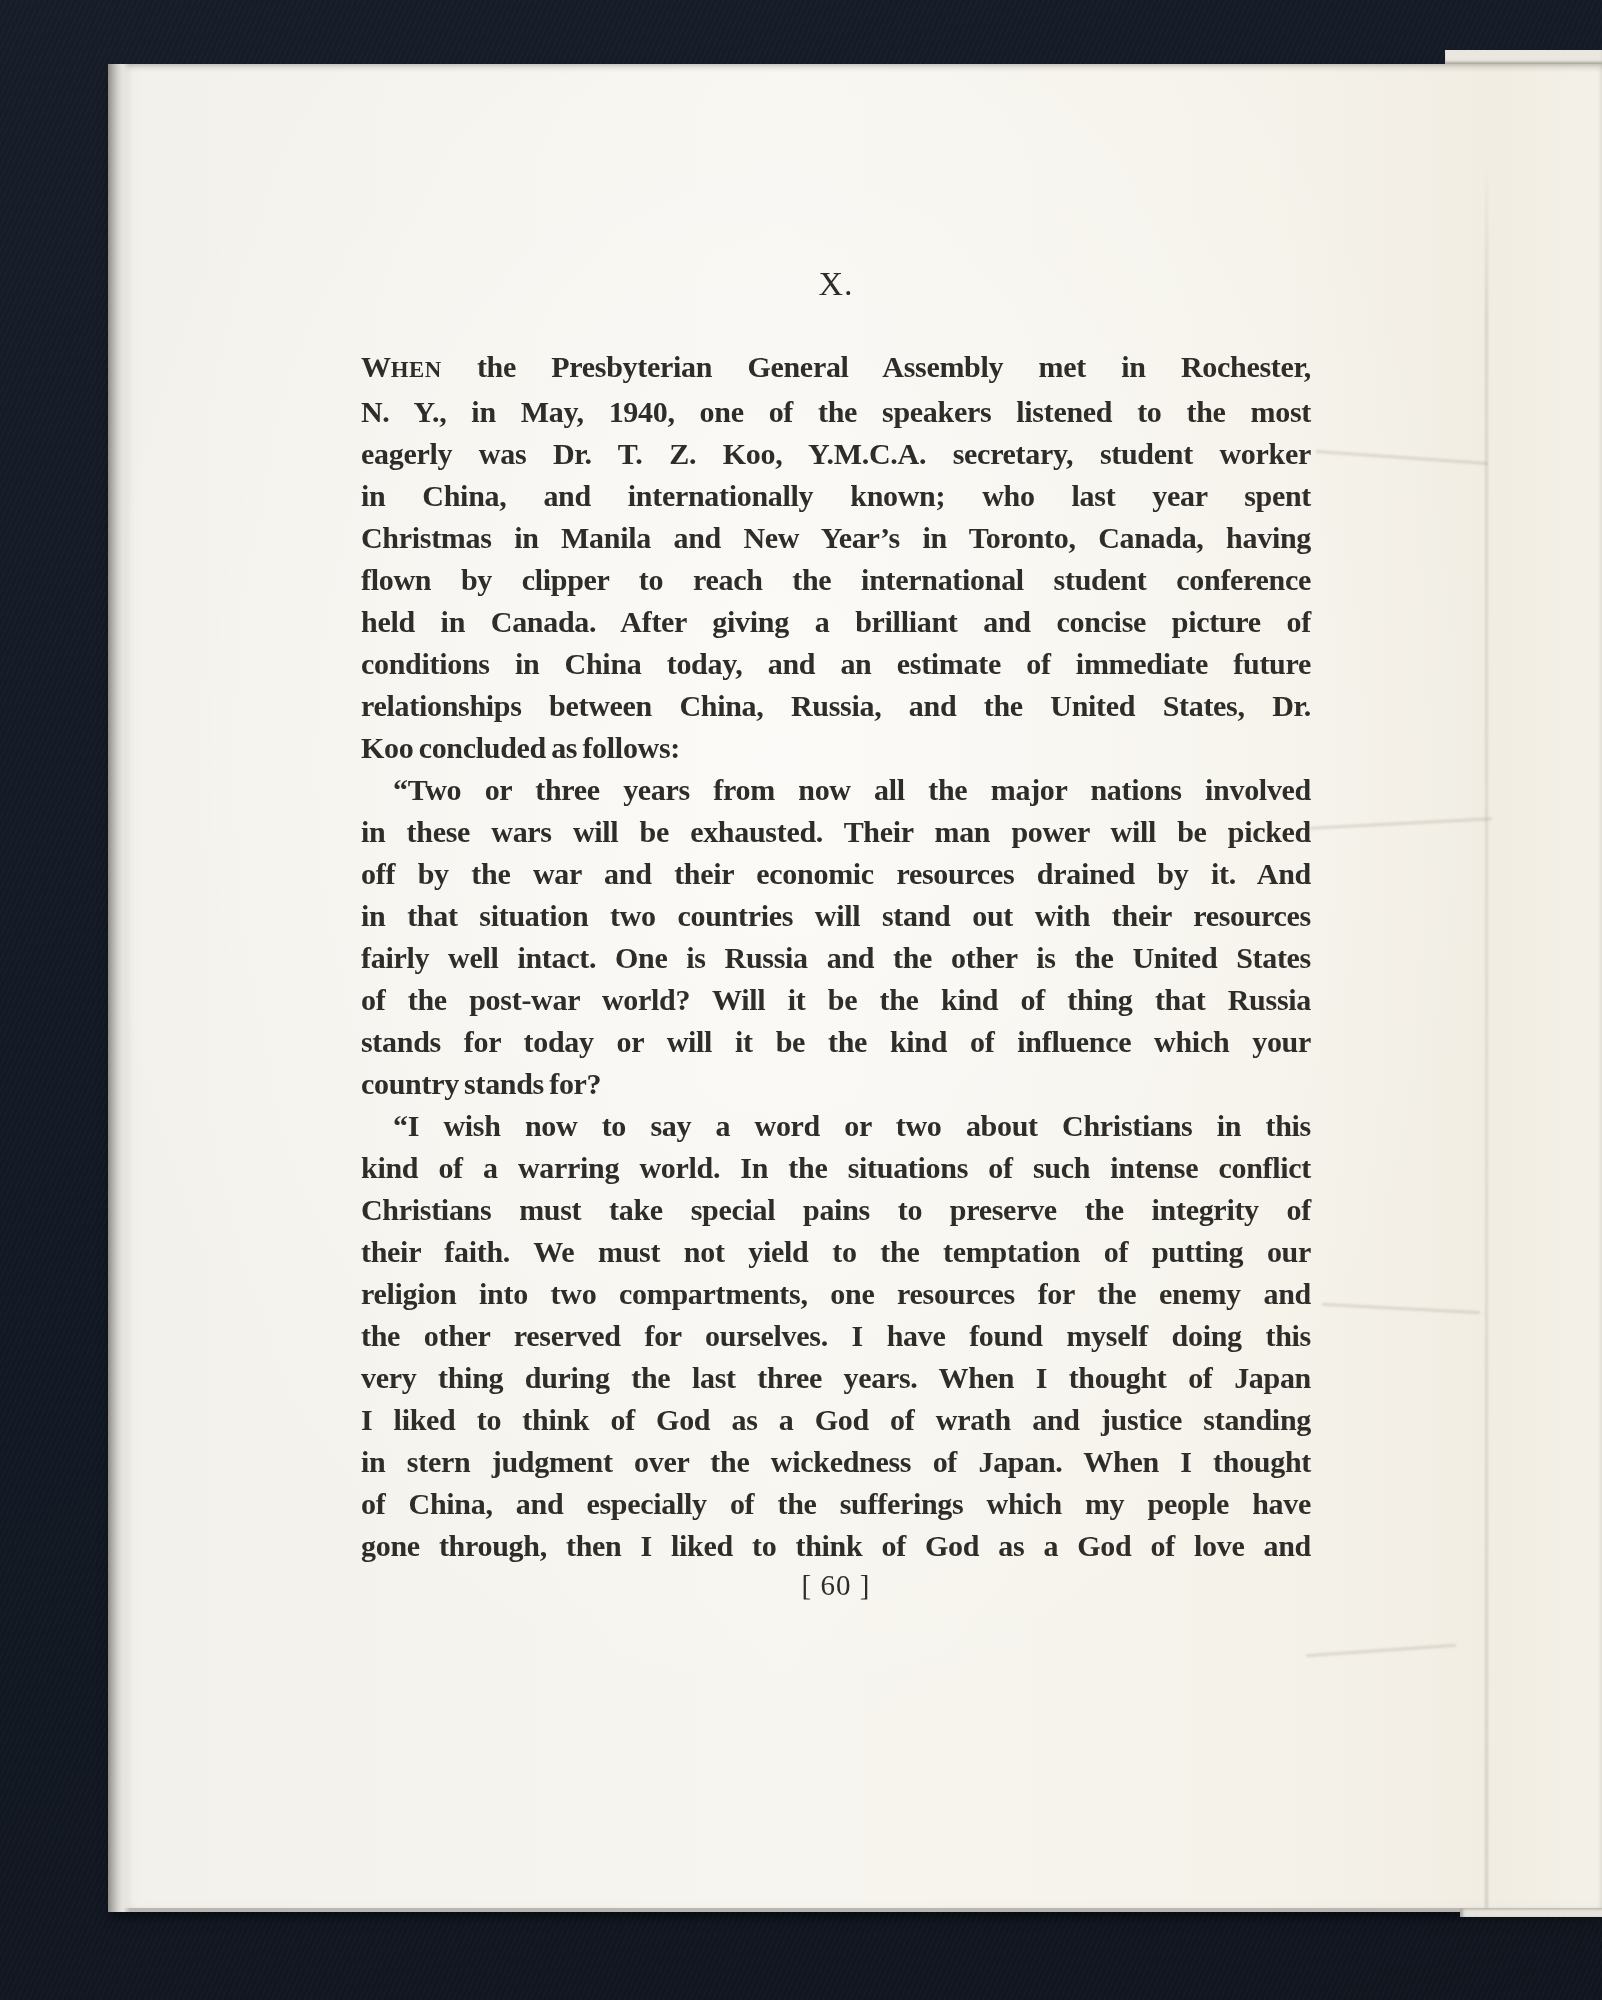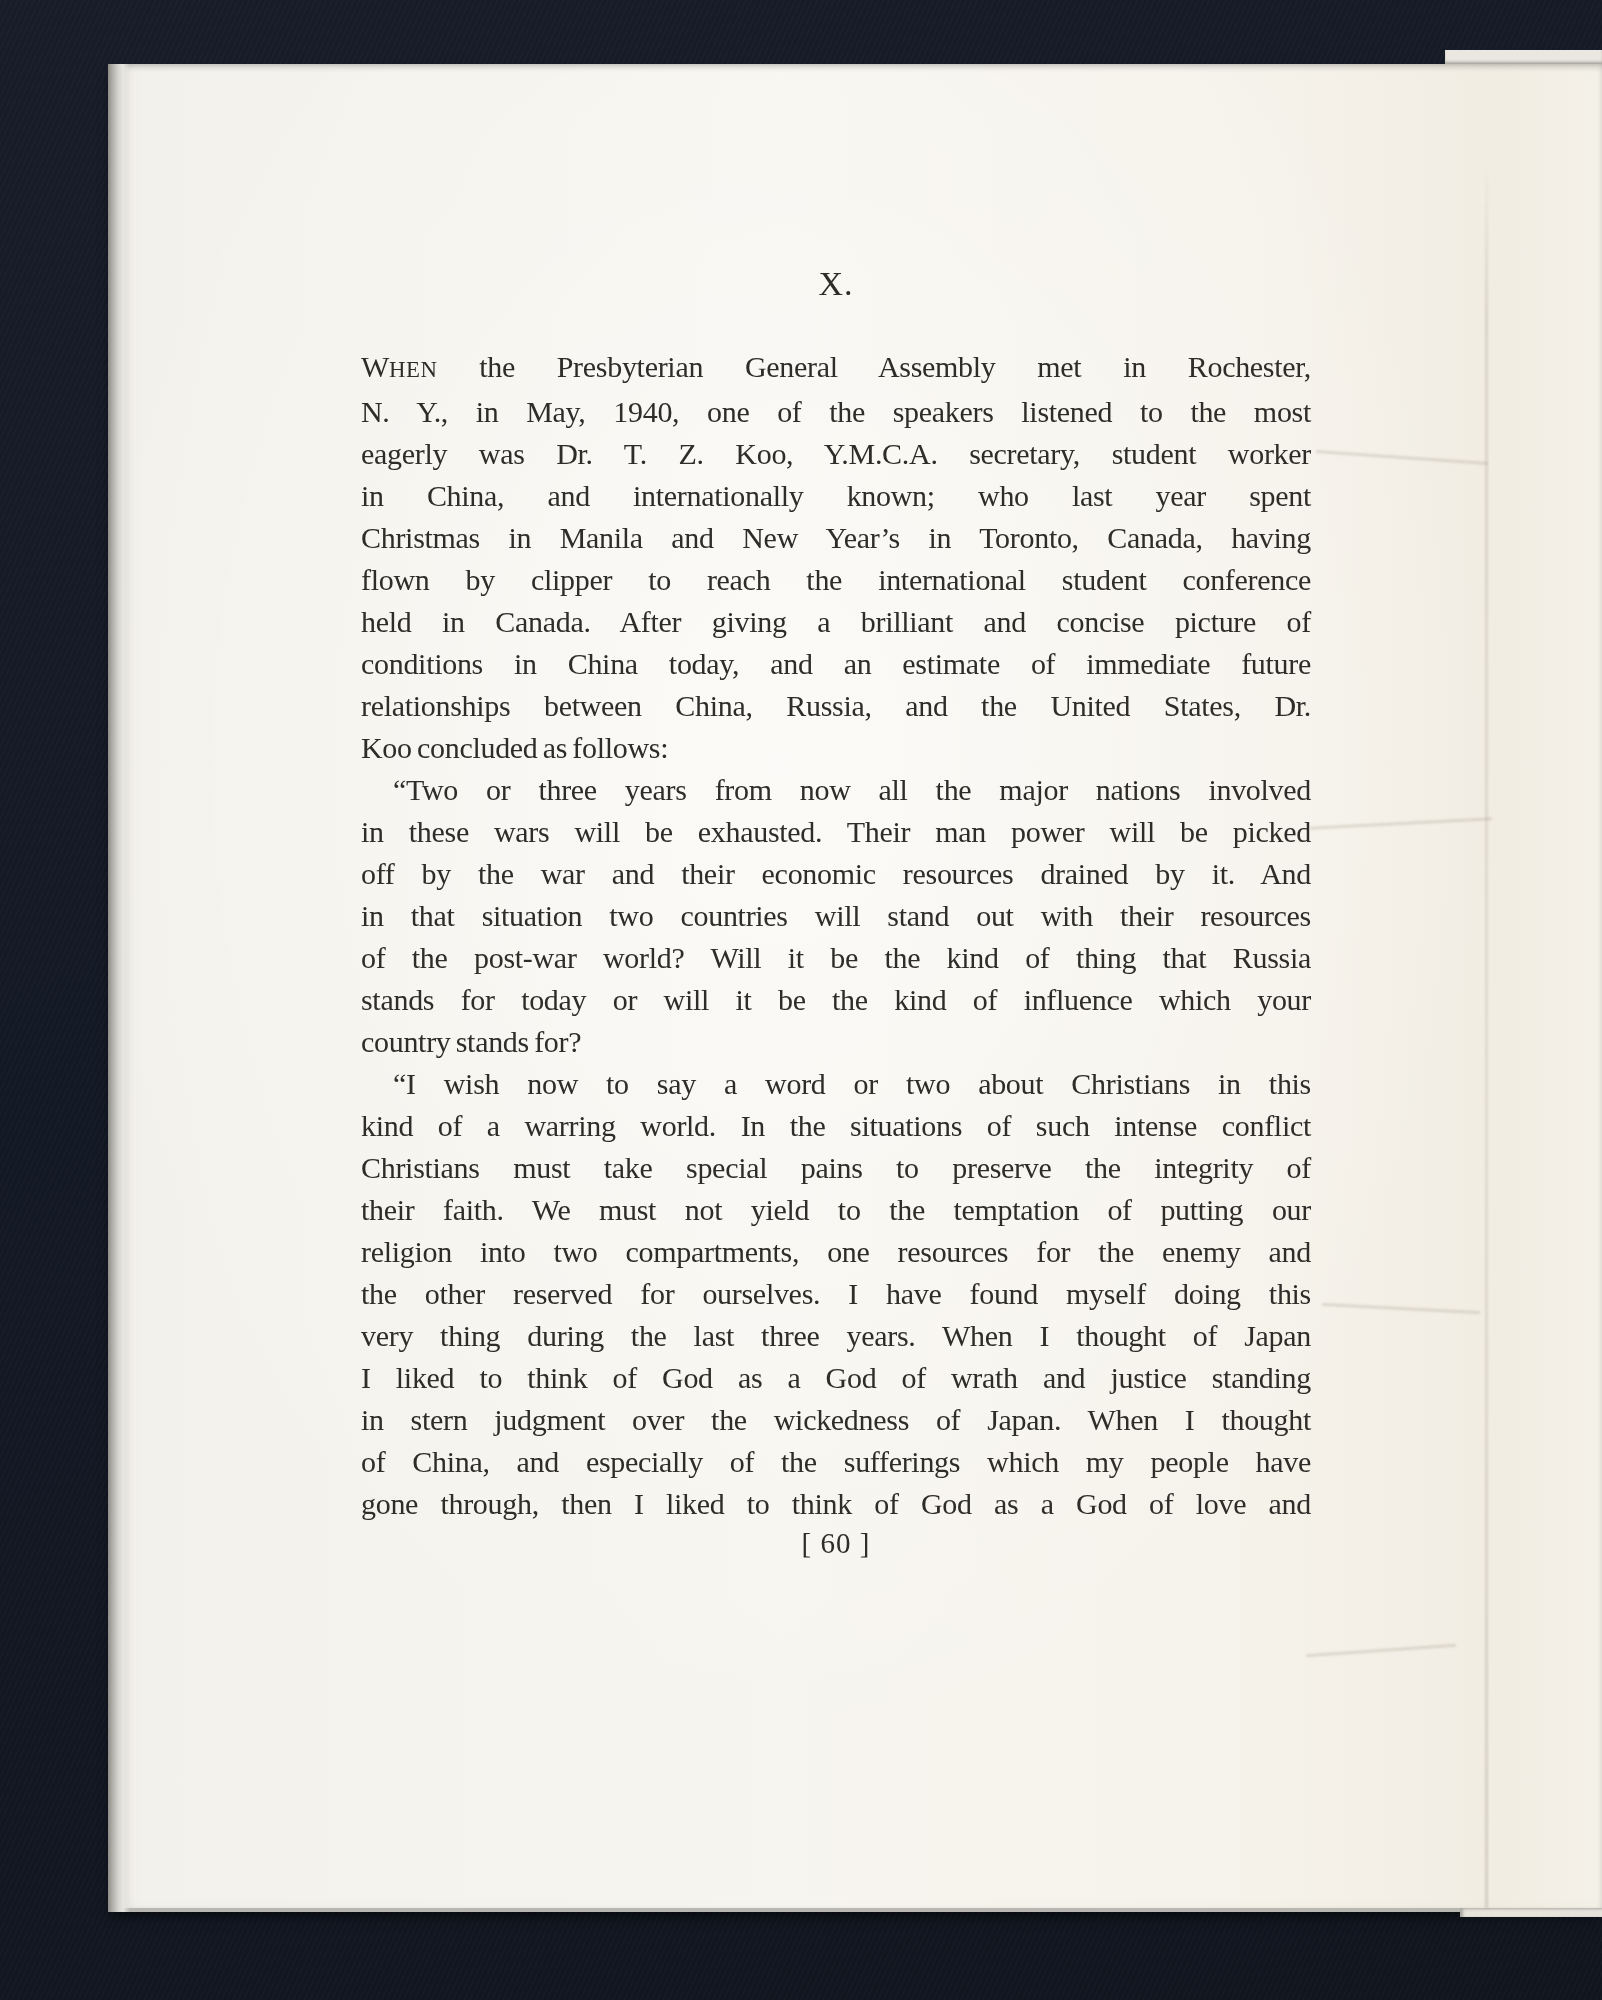--- a/index.html
+++ b/index.html
@@ -87,20 +87,21 @@
     font-size: 34px;
     line-height: 40px;
     letter-spacing: 1px;
   }
   .body-text {
     margin-top: 42px;
     font-size: 30px;
     line-height: 42px;
     letter-spacing: -0.3px;
     word-spacing: -2px;
+    font-weight: bold;
   }
   .line {
     text-align: justify;
     text-align-last: justify;
     white-space: nowrap;
   }
   .line.no-justify {
     text-align: left;
     text-align-last: left;
   }
@@ -142,20 +143,21 @@
           <div class="line">Christmas in Manila and New Year’s in Toronto, Canada, having</div>
           <div class="line">flown by clipper to reach the international student conference</div>
           <div class="line">held in Canada. After giving a brilliant and concise picture of</div>
           <div class="line">conditions in China today, and an estimate of immediate future</div>
           <div class="line">relationships between China, Russia, and the United States, Dr.</div>
           <div class="line no-justify">Koo concluded as follows:</div>
           <div class="line indent">“Two or three years from now all the major nations involved</div>
           <div class="line">in these wars will be exhausted. Their man power will be picked</div>
           <div class="line">off by the war and their economic resources drained by it. And</div>
           <div class="line">in that situation two countries will stand out with their resources</div>
+          <div class="line">fairly well intact. One is Russia and the other is the United States</div>
           <div class="line">of the post-war world? Will it be the kind of thing that Russia</div>
           <div class="line">stands for today or will it be the kind of influence which your</div>
           <div class="line no-justify">country stands for?</div>
           <div class="line indent">“I wish now to say a word or two about Christians in this</div>
           <div class="line">kind of a warring world. In the situations of such intense conflict</div>
           <div class="line">Christians must take special pains to preserve the integrity of</div>
           <div class="line">their faith. We must not yield to the temptation of putting our</div>
           <div class="line">religion into two compartments, one resources for the enemy and</div>
           <div class="line">the other reserved for ourselves. I have found myself doing this</div>
           <div class="line">very thing during the last three years. When I thought of Japan</div>

